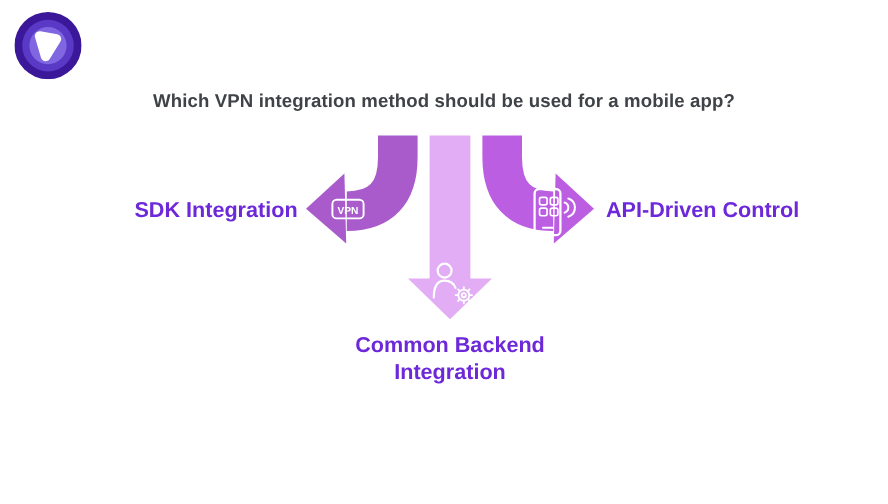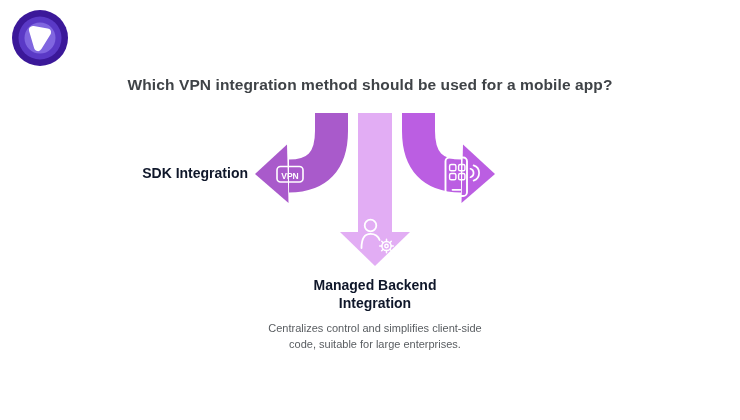--- a/index.html
+++ b/index.html
@@ -10,21 +10,21 @@
     overflow:hidden; margin:0 auto;
   }
   .logo { position:absolute; left:12px; top:10px; width:56px; height:56px; }
   .title {
     position:absolute; left:0; top:76px; width:740px;
     text-align:center; font-size:15.5px; font-weight:bold;
     color:#3F4347; letter-spacing:0.1px;
   }
   .diagram-svg { position:absolute; left:0; top:0; width:740px; height:420px; }
   .method { position:absolute; }
-  .method h3 { font-size:14px; font-weight:bold; color:#0f172a; line-height:1.3; }
+  .method h3 { font-size:18px; font-weight:bold; color:#6d28d9; line-height:1.3; }
   .method p  { font-size:11px; color:#595D61; line-height:1.38; margin-top:8px; }
   .method-sdk  { left:56px;  top:164px; width:192px; text-align:right; }
   .method-api  { left:505px; top:164px; width:190px; text-align:left; }
   .method-managed { left:268px; top:276px; width:214px; text-align:center; }
   .method-managed h3 { width:160px; margin:0 auto; }
   .method-managed p { margin-top:9px; }
 </style>
 </head>
 <body>
 
@@ -86,20 +86,20 @@
       <path d="M 470.5 168.8 a 4.4 4.4 0 0 1 0 8.4" stroke-width="1.7"></path>
       <path d="M 473.6 165.4 a 8 8 0 0 1 0 15.2" stroke-width="1.7"></path>
     </g>
   </svg>
 
   <div class="method method-sdk">
     <h3>SDK Integration</h3>
   </div>
 
   <div class="method method-api">
+    <h3>API-Driven Control</h3>
   </div>
 
   <div class="method method-managed">
-    <h3>Managed Backend Integration</h3>
-    <p>Centralizes control and simplifies client-side code, suitable for large enterprises.</p>
+    <h3>Common Backend Integration</h3>
   </div>
 
 </div>
 
 </body></html>

